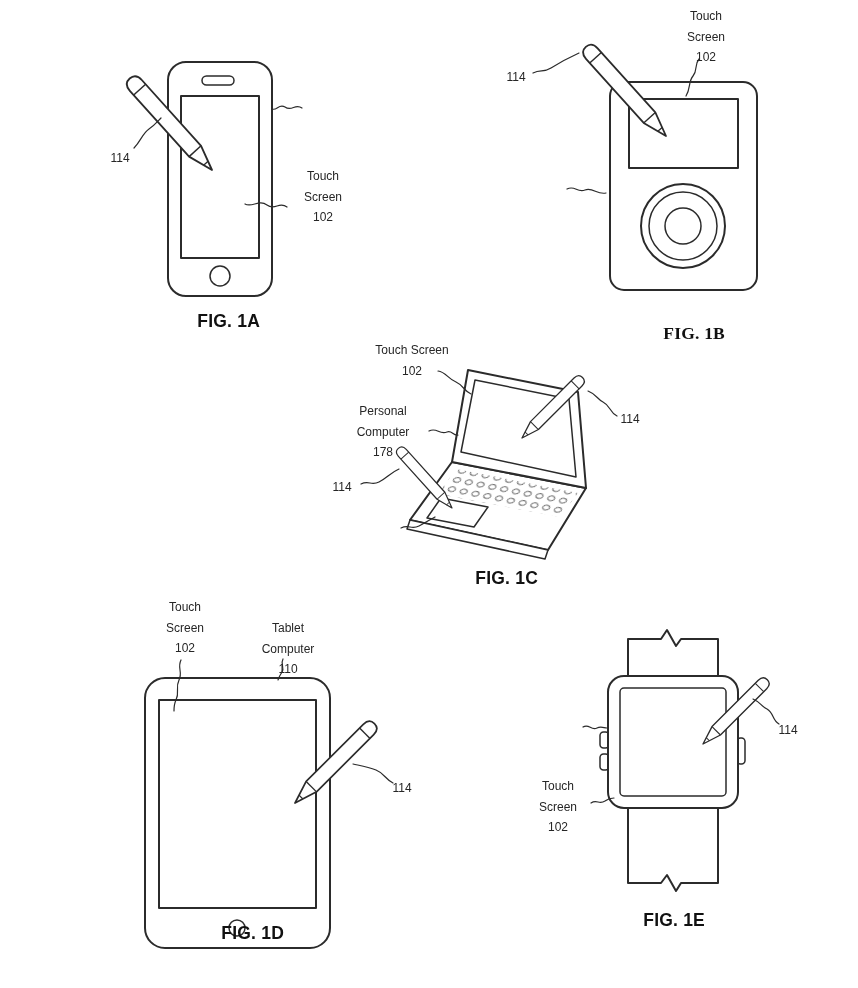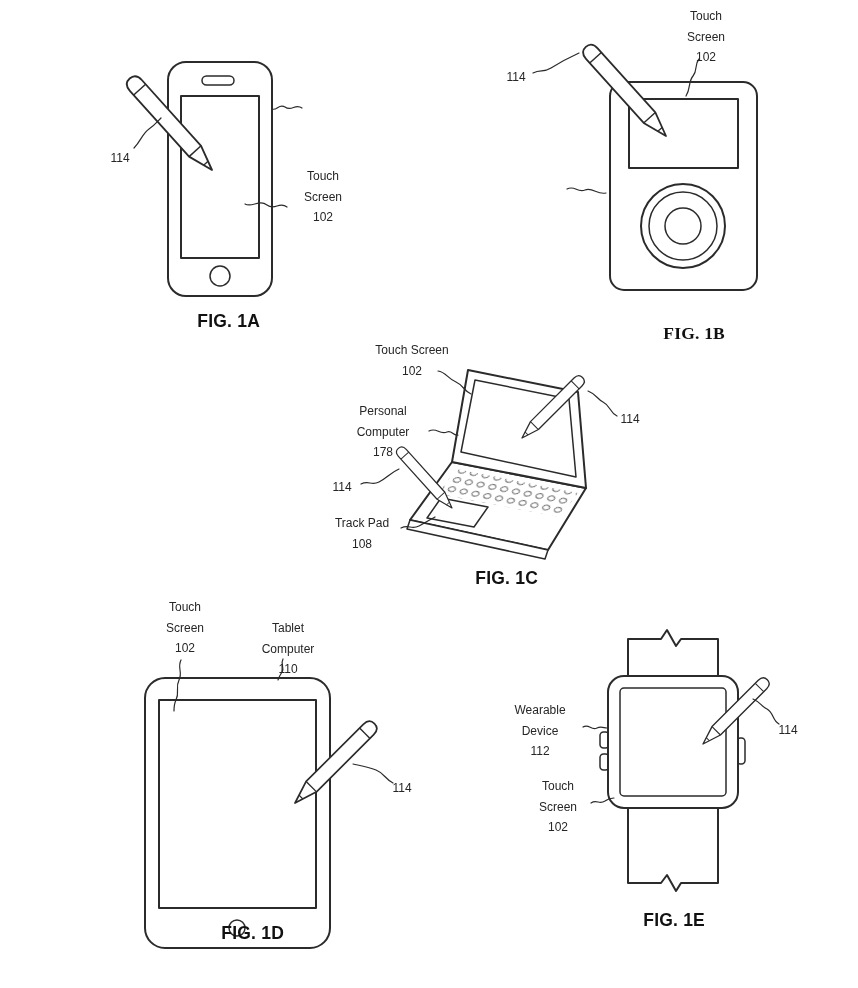--- a/index.html
+++ b/index.html
@@ -129,35 +129,30 @@
   <div class="label" style="left:494px; top:67px;  width:44px;">114</div>
   <div class="caption" style="left:620px; top:323px; width:105px;font-family:Liberation Serif, serif;">FIG. 1B</div>
 
   <div class="label" style="left:358px; top:340px; width:108px;">Touch Screen
 102</div>
   <div class="label" style="left:335px; top:401px; width:96px;">Personal
 Computer
 178</div>
   <div class="label" style="left:608px; top:409px; width:44px;">114</div>
   <div class="label" style="left:320px; top:477px; width:44px;">114</div>
-  <div class="label" style="left:316px; top:513px; width:92px;">Track Pad
-108</div>
   <div class="caption" style="left:433px; top:568px; width:105px;">FIG. 1C</div>
 
   <div class="label" style="left:144px; top:597px; width:82px;">Touch
 Screen
 102</div>
   <div class="label" style="left:240px; top:618px; width:96px;">Tablet
 Computer
 110</div>
   <div class="label" style="left:380px; top:778px; width:44px;">114</div>
   <div class="caption" style="left:179px; top:923px; width:105px;">FIG. 1D</div>
 
-  <div class="label" style="left:494px; top:700px; width:92px;">Wearable
-Device
-112</div>
   <div class="label" style="left:518px; top:776px; width:80px;">Touch
 Screen
 102</div>
   <div class="label" style="left:766px; top:720px; width:44px;">114</div>
   <div class="caption" style="left:600px; top:910px; width:105px;">FIG. 1E</div>
 
 </div>
 
 </body></html>

